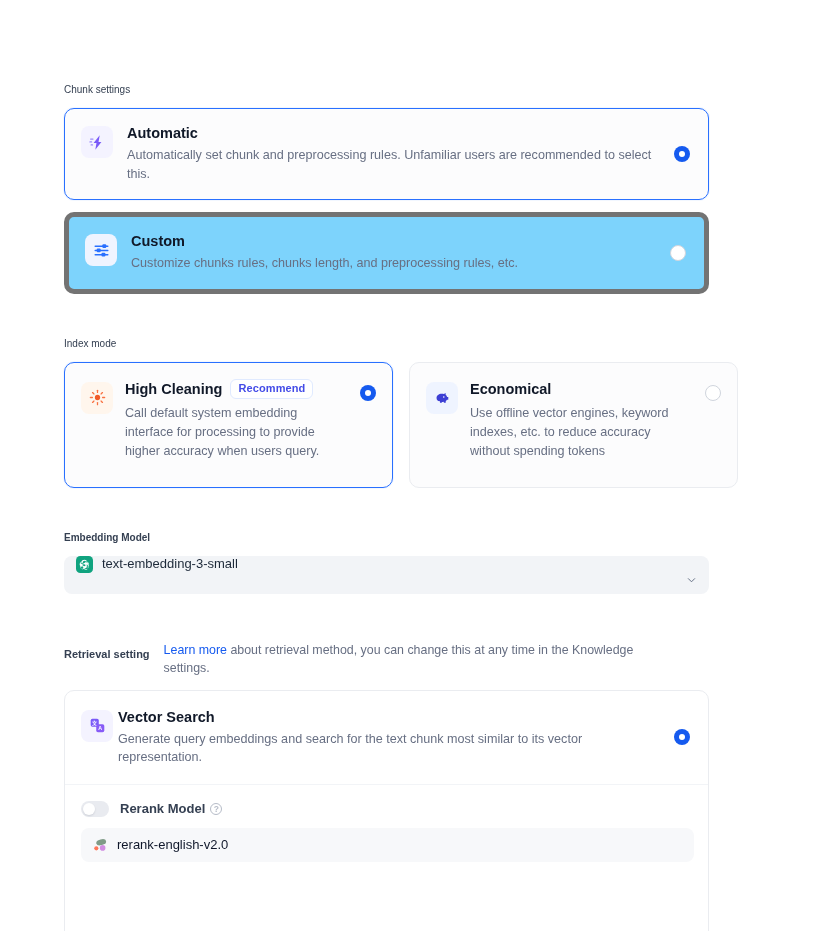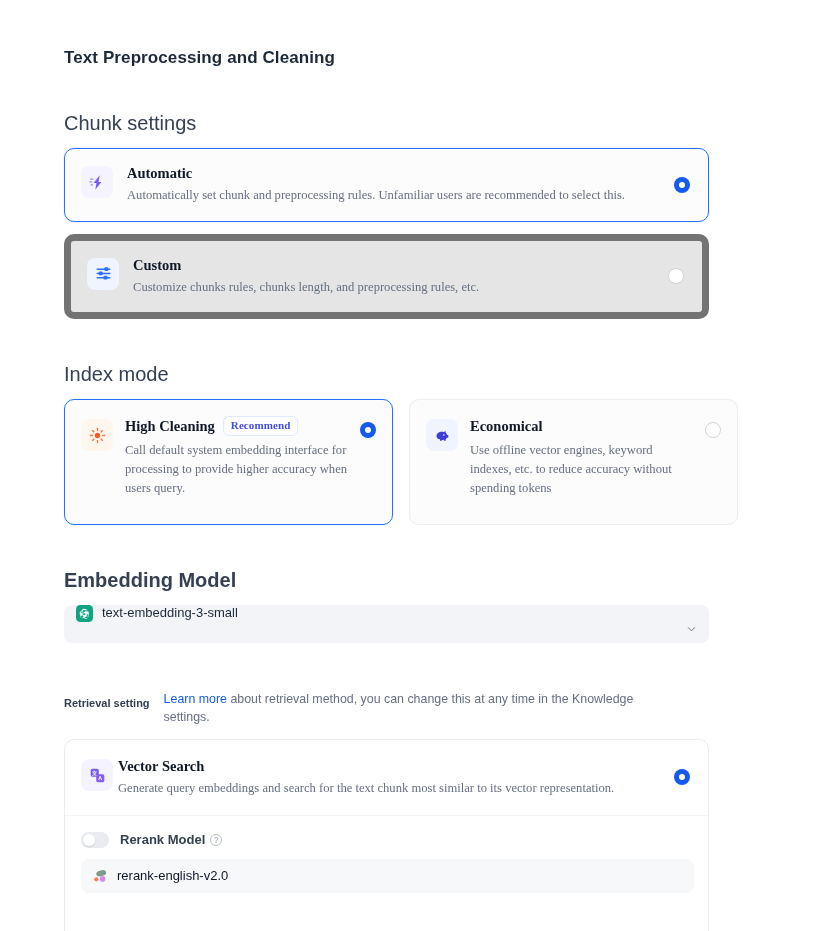--- a/index.html
+++ b/index.html
@@ -23,35 +23,35 @@
 
   
   .page-title {
     font-size: 17px;
     font-weight: 700;
     color: #1d2939;
     letter-spacing: 0.1px;
     margin-top: 8px;
   }
   .section-label {
-    font-size: 20px;
+    font-size: 10px;
     font-weight: 400;
     color: #354052;
     margin-top: 44px;
     margin-bottom: 13px;
   }
   .section-label.embed { font-weight: 600; color: #354052; }
 
   
   .card {
     position: relative;
     width: 645px;
     border-radius: 10px;
-    background: #e5e5e5;
-    border: 7px solid #737373;
+    background: #7dd3fc;
+    border: 5px solid #737373;
     padding: 14px 16px 16px 16px;
     display: flex;
     gap: 14px;
     align-items: flex-start;
   }
   .card.selected {
     border: 1.5px solid #2970ff;
     background: #fcfcfd;
     box-shadow: 0 0 0 1px rgba(41,112,255,0.06);
   }
@@ -61,21 +61,21 @@
     flex: 0 0 auto;
     width: 32px; height: 32px;
     border-radius: 8px;
     display: flex; align-items: center; justify-content: center;
     margin-top: 3px;
   }
   .icon-purple-bg { background: #f4f3ff; }
   .icon-blue-bg   { background: #eff4ff; }
   .icon-cream-bg  { background: #fff6ed; }
 
-  .card-body { flex: 1 1 auto; min-width: 0; padding-right: 40px; font-family: Liberation Serif, serif; }
+  .card-body { flex: 1 1 auto; min-width: 0; padding-right: 40px; }
   .card-title {
     font-size: 14.5px;
     font-weight: 700;
     color: #101828;
     line-height: 20px;
     display: flex; align-items: center; gap: 8px;
   }
   .card-desc {
     font-size: 12.6px;
     color: #676f83;
@@ -279,21 +279,20 @@
     height: 20px;
     margin-bottom: 17px;
   }
 </style>
 </head>
 <body>
 
 <div class="page">
 <div class="content">
 
-  <div class="page-title">Text Preprocessing and Cleaning</div>
 
   <div class="section-label">Chunk settings</div>
 
   <div class="card selected">
     <div class="card-icon icon-purple-bg">
       <svg width="17" height="17" viewBox="0 0 20 20">
         <path d="M12.6 1.6 L5.4 10.6 h3.4 l-1.4 7.8 L14.6 9.4 h-3.4 z" fill="#7a5af8"></path>
         <rect x="1.2" y="5.2" width="4.2" height="1.5" rx="0.7" fill="#9b8afb"></rect>
         <rect x="0.4" y="8.6" width="3.4" height="1.5" rx="0.7" fill="#9b8afb"></rect>
         <rect x="1.8" y="12.0" width="3.0" height="1.5" rx="0.7" fill="#9b8afb"></rect>

